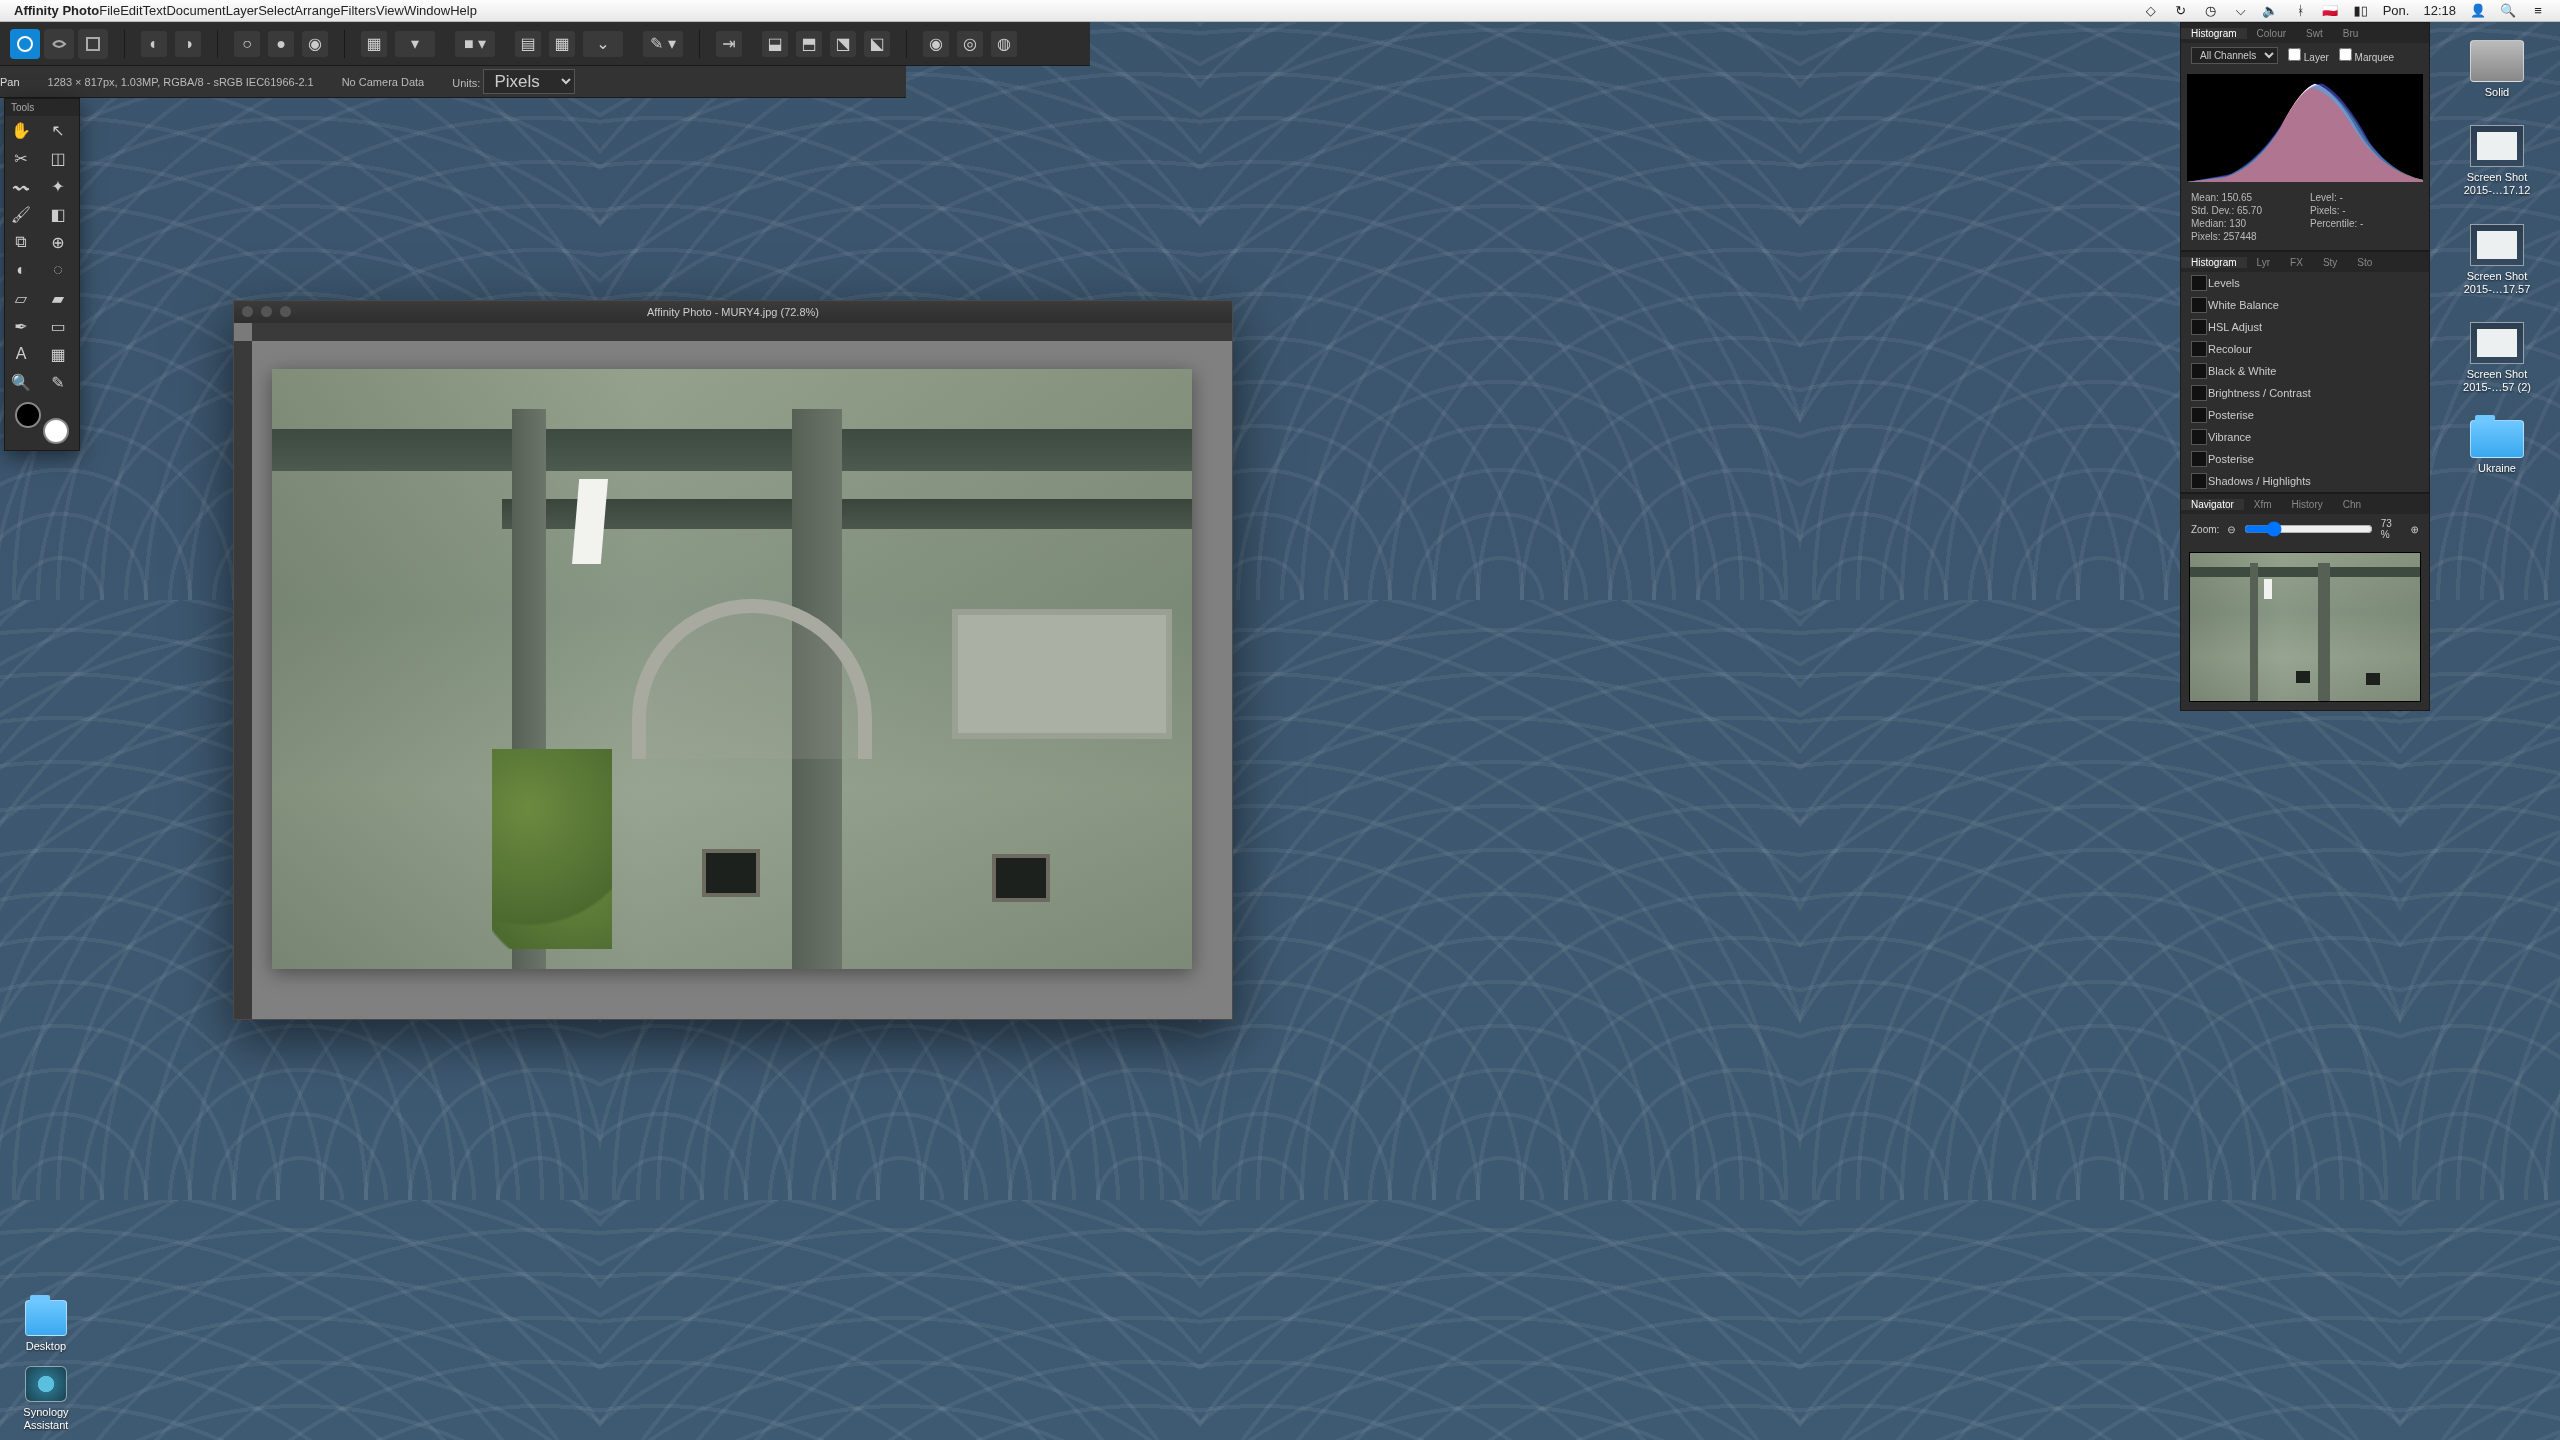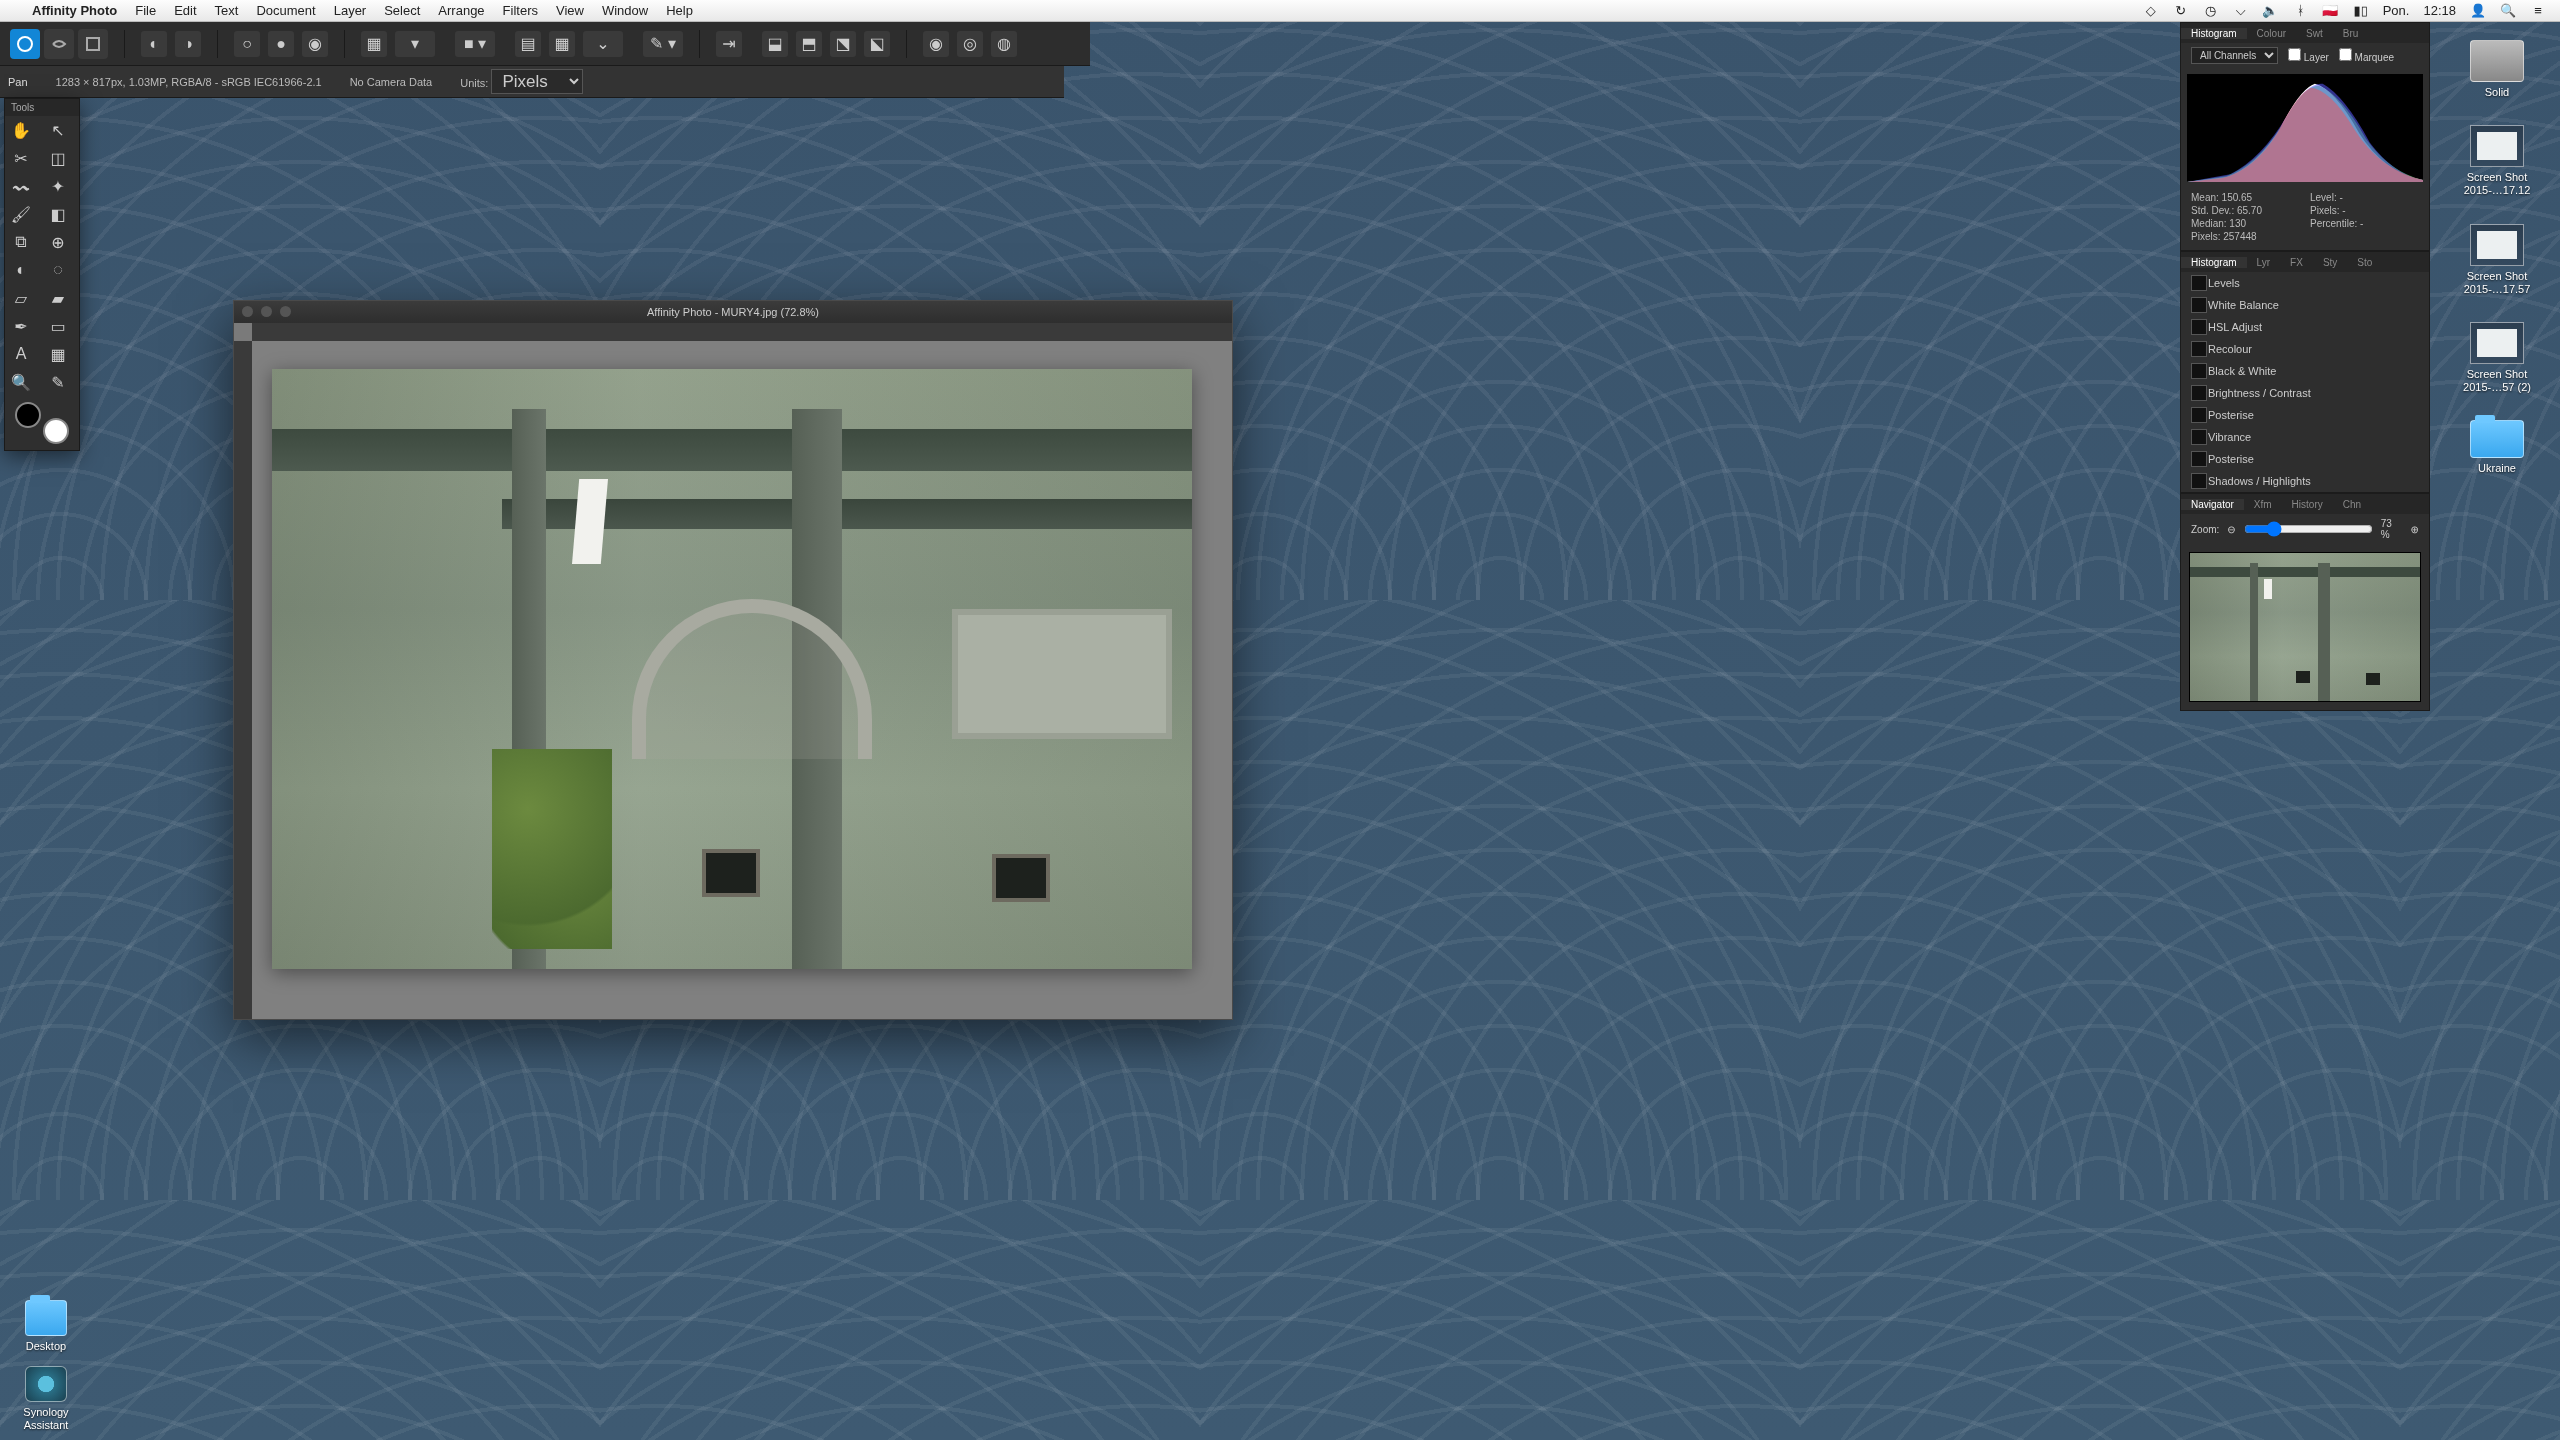--- a/index.html
+++ b/index.html
@@ -18,21 +18,21 @@
 }
 
 
 .mac-menubar {
   position: absolute; top:0; left:0; right:0; height:22px;
   background: linear-gradient(#fdfdfd,#e8e8e8);
   border-bottom:1px solid #bbb;
   display:flex; align-items:center; font-size:13px; color:#222;
   z-index:100;
 }
-.mac-menubar .left { display:flex; align-items:center; gap:18px; padding-left:14px;}
+.mac-menubar .left { display:flex; align-items:center; padding-left:14px;}
 .mac-menubar .left span { cursor:default;}
 .mac-menubar .apple { font-size:15px;}
 .mac-menubar .appname { font-weight:600;}
 .mac-menubar .right { margin-left:auto; display:flex; align-items:center; gap:14px; padding-right:14px; font-size:13px;}
 .mac-menubar .right .ico { width:16px; height:16px; display:inline-flex; align-items:center; justify-content:center;}
 
 
 .aff-toolbar {
   position:absolute; top:22px; left:0; width:1090px; height:44px;
   background:#2d2d2d; color:#ccc; display:flex; align-items:center;
@@ -41,23 +41,23 @@
 .aff-toolbar .persona { display:flex; gap:4px; padding:0 10px; height:100%; align-items:center;}
 .aff-toolbar .persona .p { width:30px; height:30px; border-radius:4px; background:#3a3a3a; display:flex; align-items:center; justify-content:center;}
 .aff-toolbar .persona .p.active { background:#1286d6;}
 .aff-toolbar .sep { width:1px; height:28px; background:#1a1a1a; margin:0 6px;}
 .aff-toolbar .tb { width:26px; height:26px; background:#3a3a3a; border-radius:3px; margin:0 2px; display:flex; align-items:center; justify-content:center;}
 .aff-toolbar .tbgrp { display:flex; gap:4px; padding:0 8px;}
 .aff-toolbar .tbwide { padding:0 6px; min-width:40px;}
 
 
 .aff-contextbar {
-  position:absolute; top:66px; left:0; width:1064px; height:32px;
+  position:absolute; top:66px; left:0; width:906px; height:32px;
   background:#333; color:#bbb; font-size:11px; display:flex; align-items:center;
-  padding:0 8px; gap:28px; z-index:59; border-bottom:1px solid #1a1a1a;
+  padding:0 0; gap:28px; z-index:59; border-bottom:1px solid #1a1a1a;
 }
 .aff-contextbar .lbl { color:#ddd;}
 .aff-contextbar select { background:#2a2a2a; color:#ccc; border:1px solid #555; font-size:17px; padding:1px 18px 1px 6px;}
 
 
 .tools-panel {
   position:absolute; top:98px; left:4px; width:76px;
   background:#2f2f2f; border:1px solid #1a1a1a; z-index:70;
   box-shadow:0 6px 20px rgba(0,0,0,0.5);
 }

